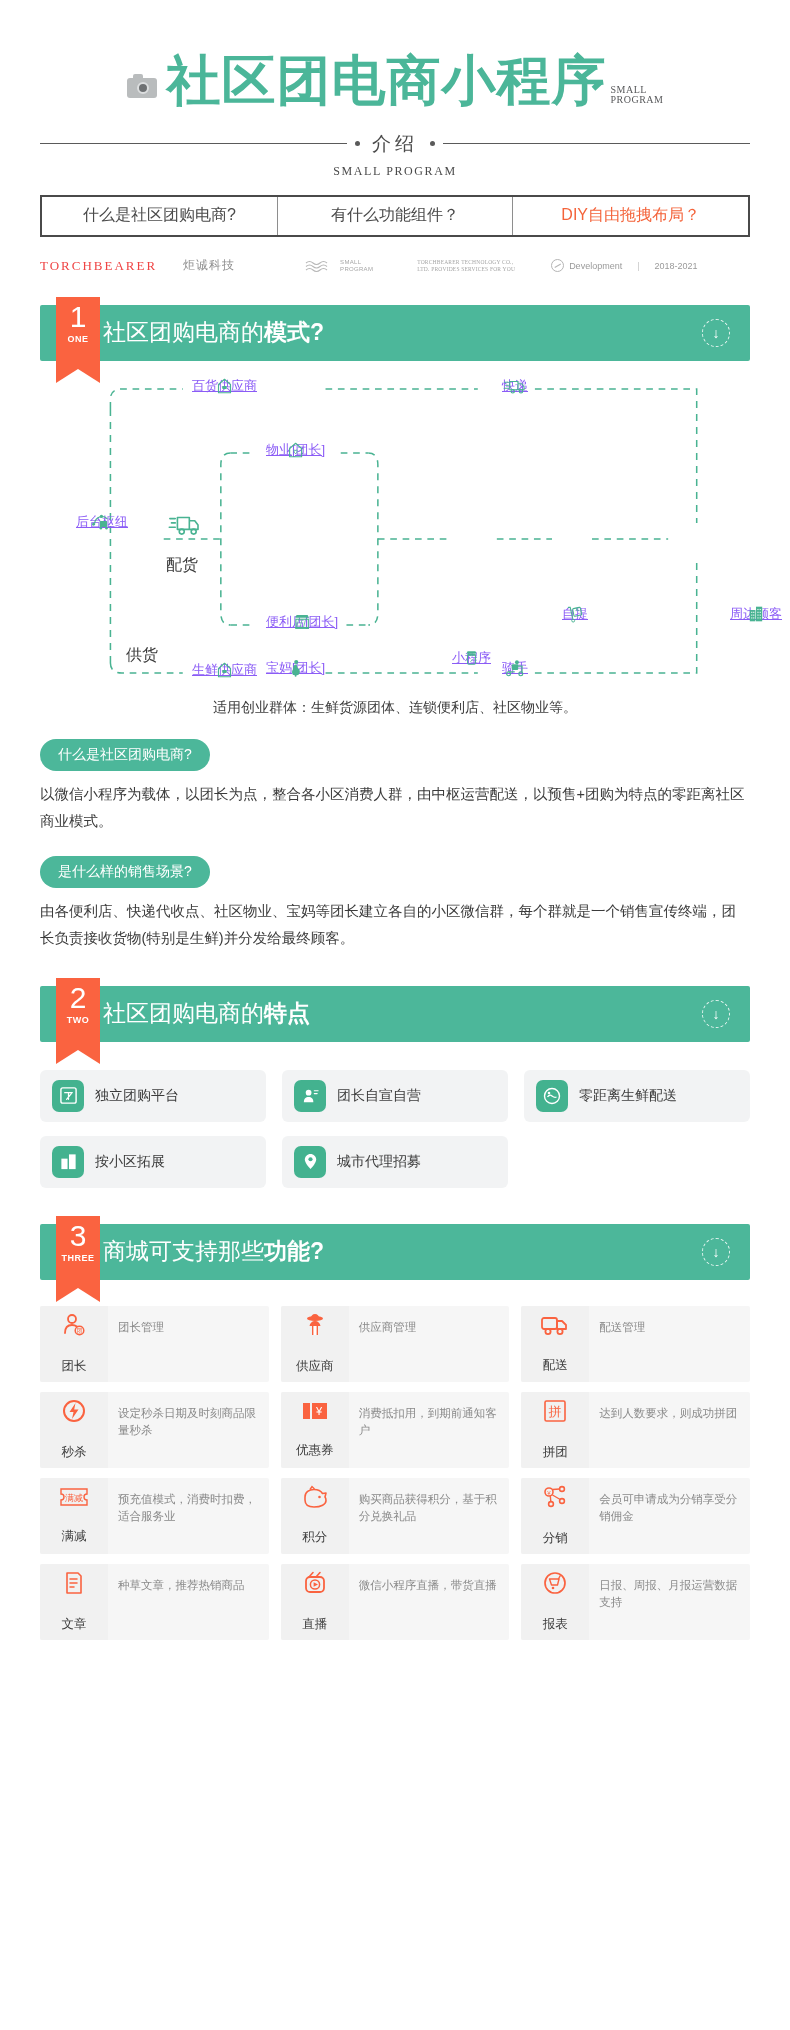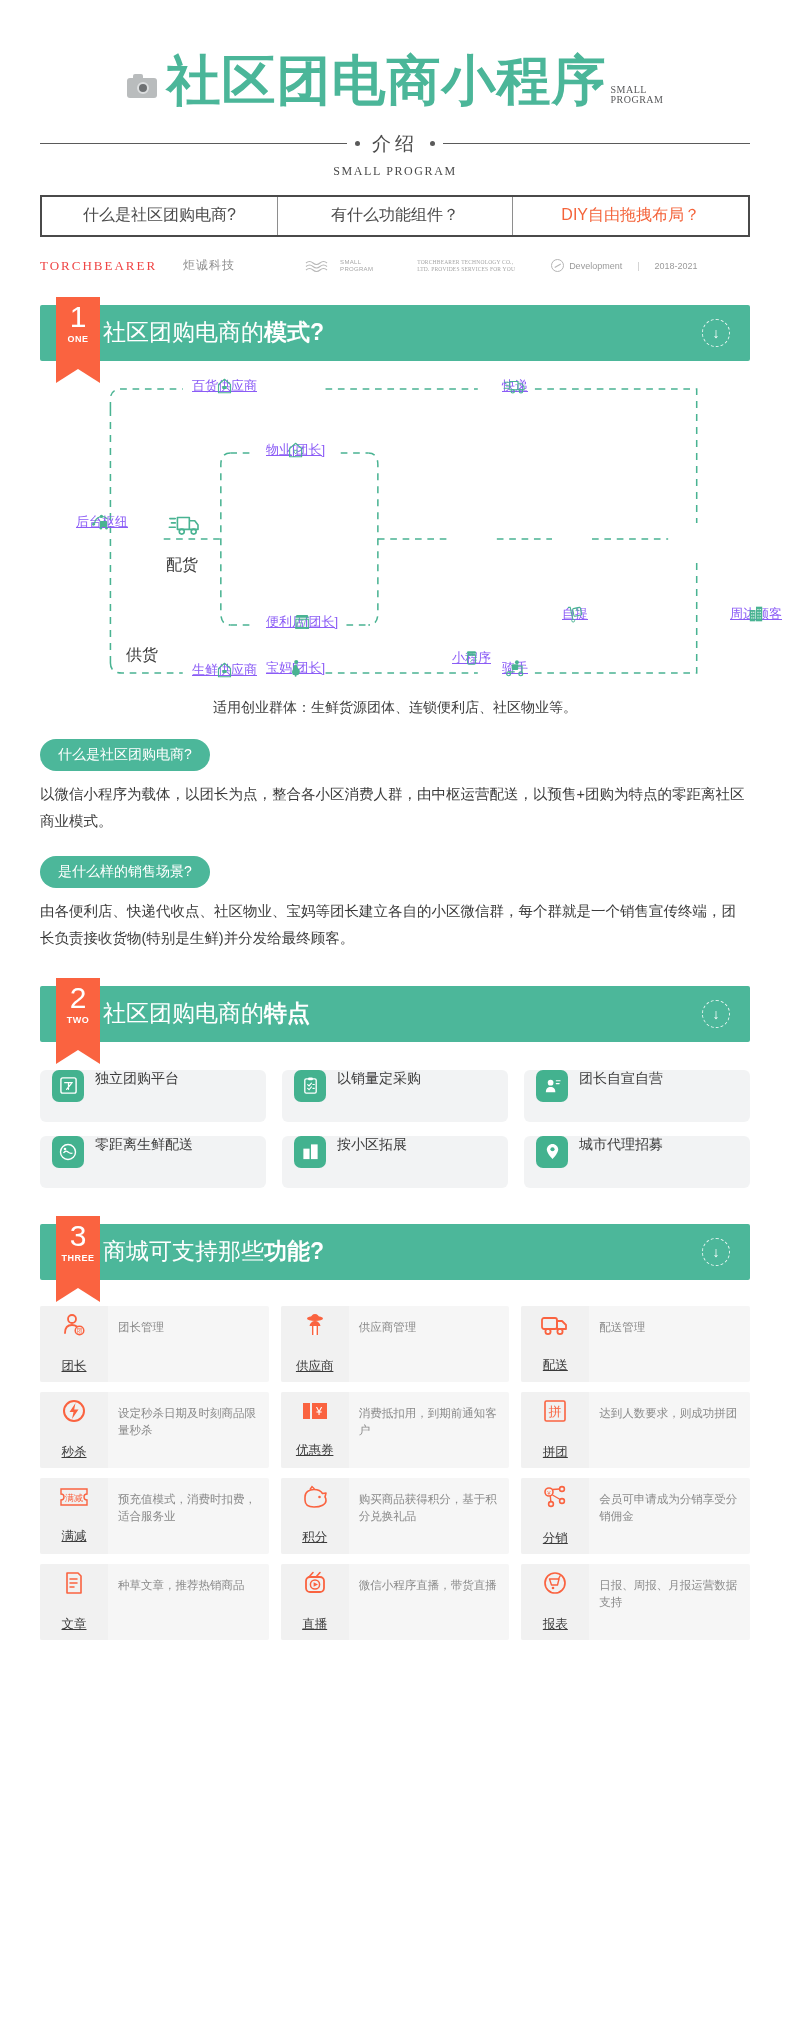--- a/index.html
+++ b/index.html
@@ -81,30 +81,30 @@
 
   .suit { text-align:center; font-size:14px; color:#3b3b3b; margin-top:6px; }
 
   
   .pill { display:inline-block; background:#4cb79a; color:#fff; font-size:14px;
           padding:7px 18px; border-radius:16px; margin-top:22px; }
   .para { margin-top:10px; font-size:14.5px; line-height:1.85; color:#3b3b3b; }
 
   
   .fgrid { margin-top:28px; display:grid; grid-template-columns:repeat(3,1fr); gap:14px 16px; }
-  .fcard { background:#f2f3f4; border-radius:6px; height:52px; display:flex; padding:0 12px; gap:11px; }
+  .fcard { background:#f2f3f4; border-radius:6px; height:52px; display:flex; align-items:center; padding:0 12px; gap:11px; }
   .fico { width:32px; height:32px; border-radius:7px; background:#43b28f; color:#fff;
           display:flex; align-items:center; justify-content:center; flex:none; }
   .flab { font-size:14px; color:#3b3b3b; }
 
   
   .ggrid { margin-top:26px; display:grid; grid-template-columns:repeat(3,1fr); gap:10px 12px; }
   .gcell { display:flex; background:#f6f6f6; height:76px; border-radius:2px; overflow:hidden; }
   .gleft { width:68px; background:#f1f1f1; display:flex; flex-direction:column; align-items:center;
-           justify-content:center; gap:20px; flex:none;text-decoration:underline; }
+           justify-content:center; gap:20px; flex:none; }
   .gico { color:#fa6340; }
   .gname { font-size:12.5px; color:#3b3b3b; }
   .gright { flex:1; padding:13px 9px 0 10px; font-size:11.5px; line-height:1.5; color:#8a8a8a; }
 </style>
 </head>
 <body>
 
 <div class="page">
 
   
@@ -355,31 +355,20 @@
         <svg width="19" height="19" viewBox="0 0 20 20">
             <rect x="2" y="2" width="16" height="16" rx="2" fill="none" stroke="#fff" stroke-width="1.5"></rect>
             <path d="M6 7 H14 M10 7 V14 M13 8 L8 14" stroke="#fff" stroke-width="1.3" stroke-linecap="round"></path>
           </svg>
       </span>
       <span class="flab">独立团购平台</span>
     </div>
     <div class="fcard">
       <span class="fico">
         <svg width="19" height="19" viewBox="0 0 20 20">
-            <rect x="4" y="3" width="12" height="15" rx="1.5" fill="none" stroke="#fff" stroke-width="1.4"></rect>
-            <rect x="7.5" y="1.5" width="5" height="3" rx="1" fill="#fff"></rect>
-            <path d="M7 9 l1.5 1.5 2.5-3 M7 13 l1.5 1.5 2.5-3" fill="none" stroke="#fff" stroke-width="1.2" stroke-linecap="round"></path>
-            <path d="M12.5 9 H14 M12.5 13 H14" stroke="#fff" stroke-width="1.2" stroke-linecap="round"></path>
-          </svg>
-      </span>
-      <span class="flab">以销量定采购</span>
-    </div>
-    <div class="fcard">
-      <span class="fico">
-        <svg width="19" height="19" viewBox="0 0 20 20">
             <circle cx="8" cy="7" r="3" fill="#fff"></circle>
             <path d="M3 17 C3 13 5 11.5 8 11.5 C11 11.5 13 13 13 17 Z" fill="#fff"></path>
             <path d="M14 5 H18 M14 8 H17" stroke="#fff" stroke-width="1.2" stroke-linecap="round"></path>
           </svg>
       </span>
       <span class="flab">团长自宣自营</span>
     </div>
     <div class="fcard">
       <span class="fico">
         <svg width="20" height="20" viewBox="0 0 20 20">

